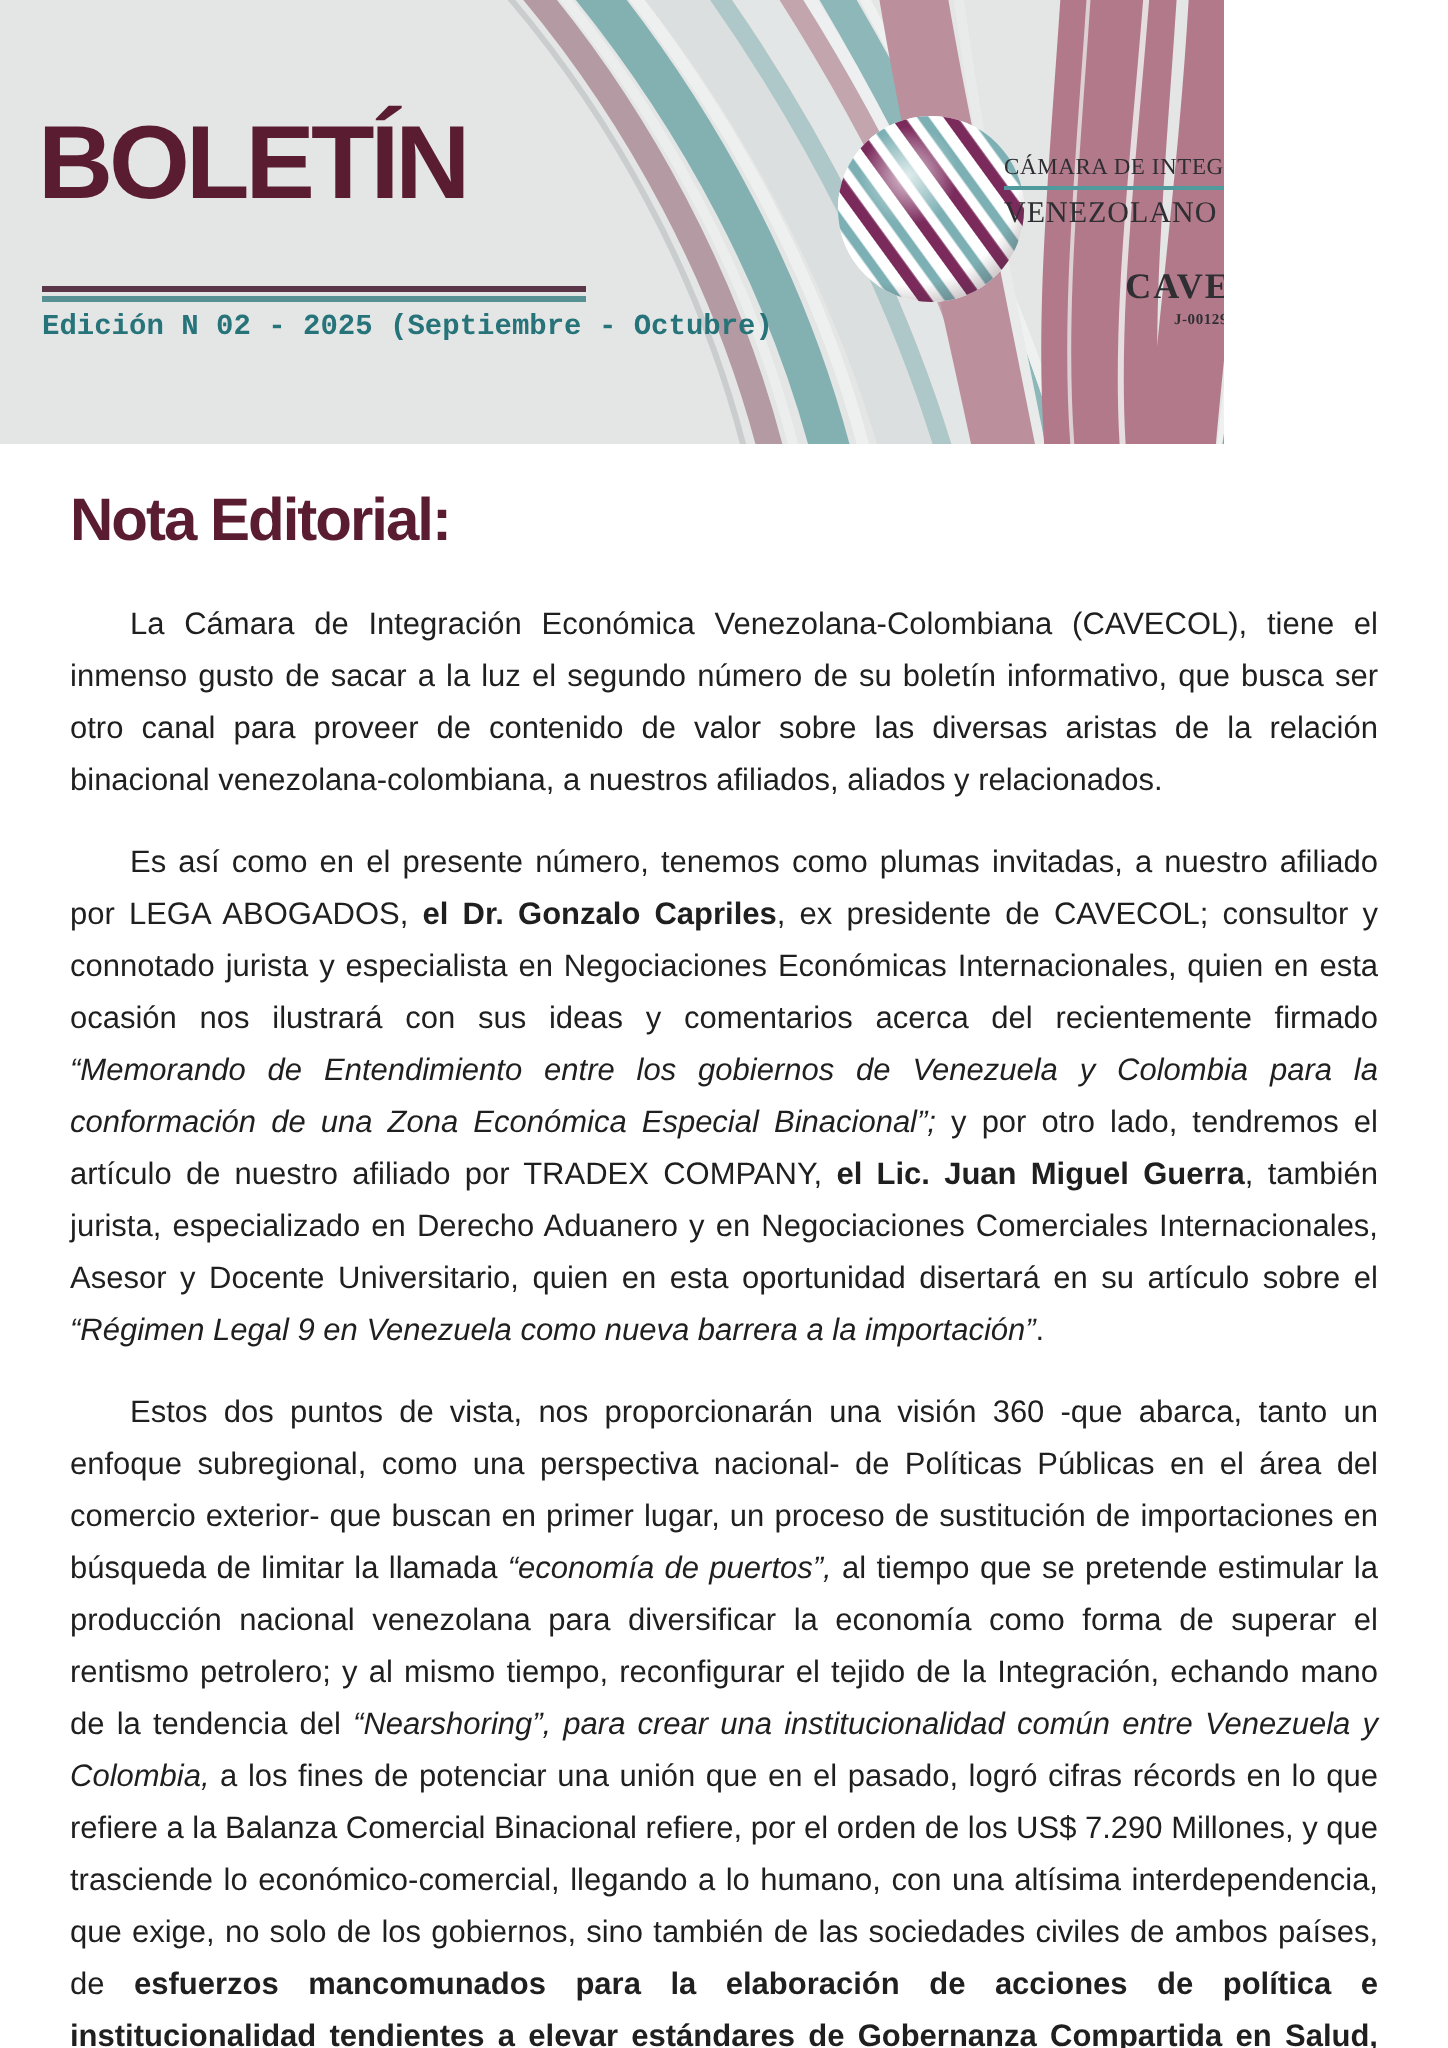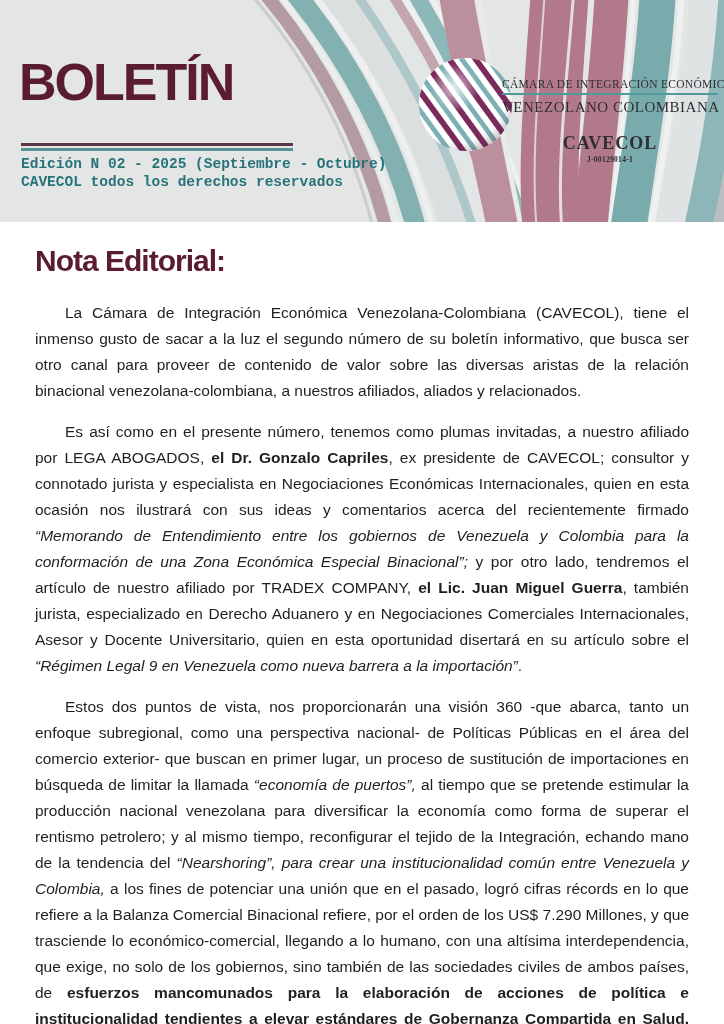--- a/index.html
+++ b/index.html
@@ -6,21 +6,21 @@
   .page{
     position:relative;
     width:724px;height:1024px;
     background:#fff;
     overflow:hidden;
     font-family:"Liberation Sans", sans-serif;
   }
   
   .masthead{
     position:relative;
-    width:724px;height:222px;
+    width:612px;height:222px;
     background:var(--headerbg,#e4e5e5);
     overflow:hidden;
   }
   .swirls{position:absolute;left:0;top:0;}
   .masthead-title{
     position:absolute;left:19px;top:22px;
     color:var(--maroon,#5a1c31);
     font-weight:800;
     font-size:52px;
     line-height:.98;
@@ -116,21 +116,20 @@
     </h1>
 
     <div class="rule-double">
       <div class="rule-top"></div>
       <div class="rule-gap"></div>
       <div class="rule-bottom"></div>
     </div>
 
     <div class="edition">
       <div>Edición N 02 - 2025 (Septiembre - Octubre)</div>
-      <div>CAVECOL todos los derechos reservados</div>
     </div>
 
     <svg class="globe" viewBox="0 0 100 100" aria-hidden="true">
       <defs>
         <pattern id="gstripes" width="22" height="22" patternUnits="userSpaceOnUse" patternTransform="rotate(-36)">
           <rect width="22" height="22" fill="#ffffff"></rect>
           <rect x="0" width="6" height="22" fill="#7b2a5c"></rect>
           <rect x="11" width="5" height="22" fill="#7db0b4"></rect>
         </pattern>
         <radialGradient id="gshade" cx="38%" cy="32%" r="75%">

